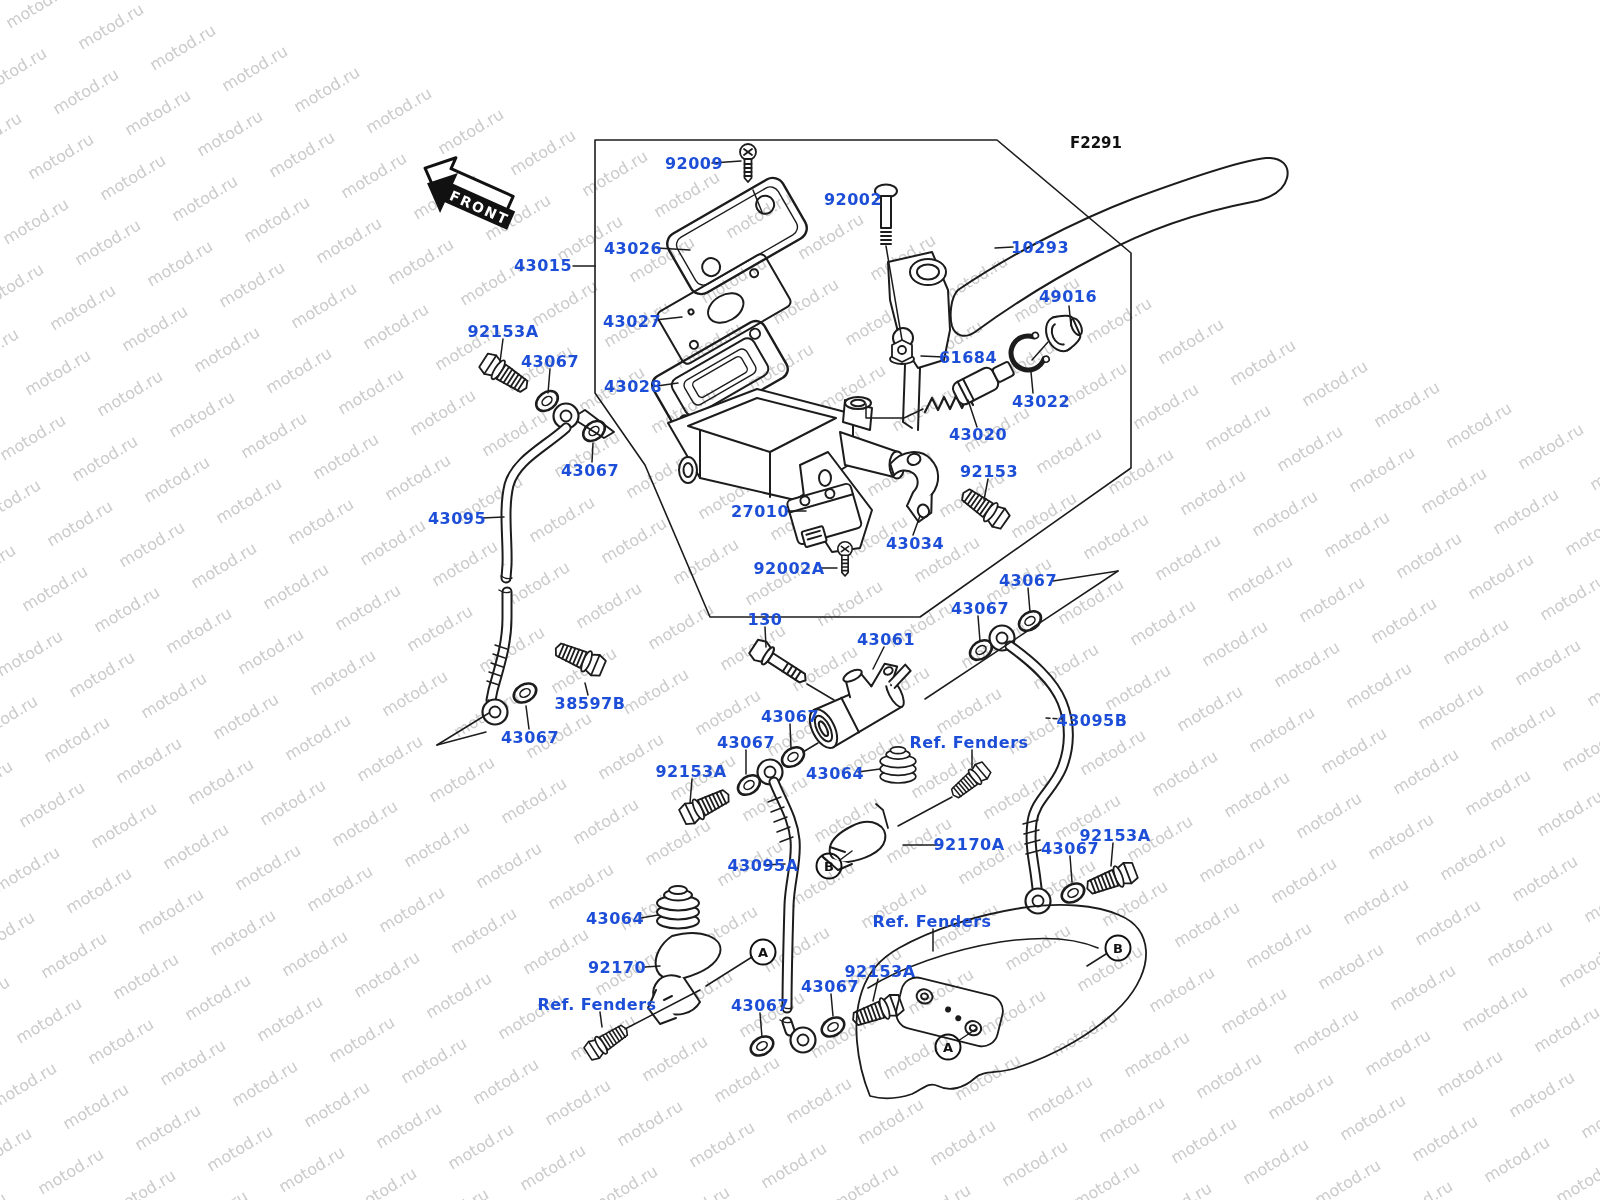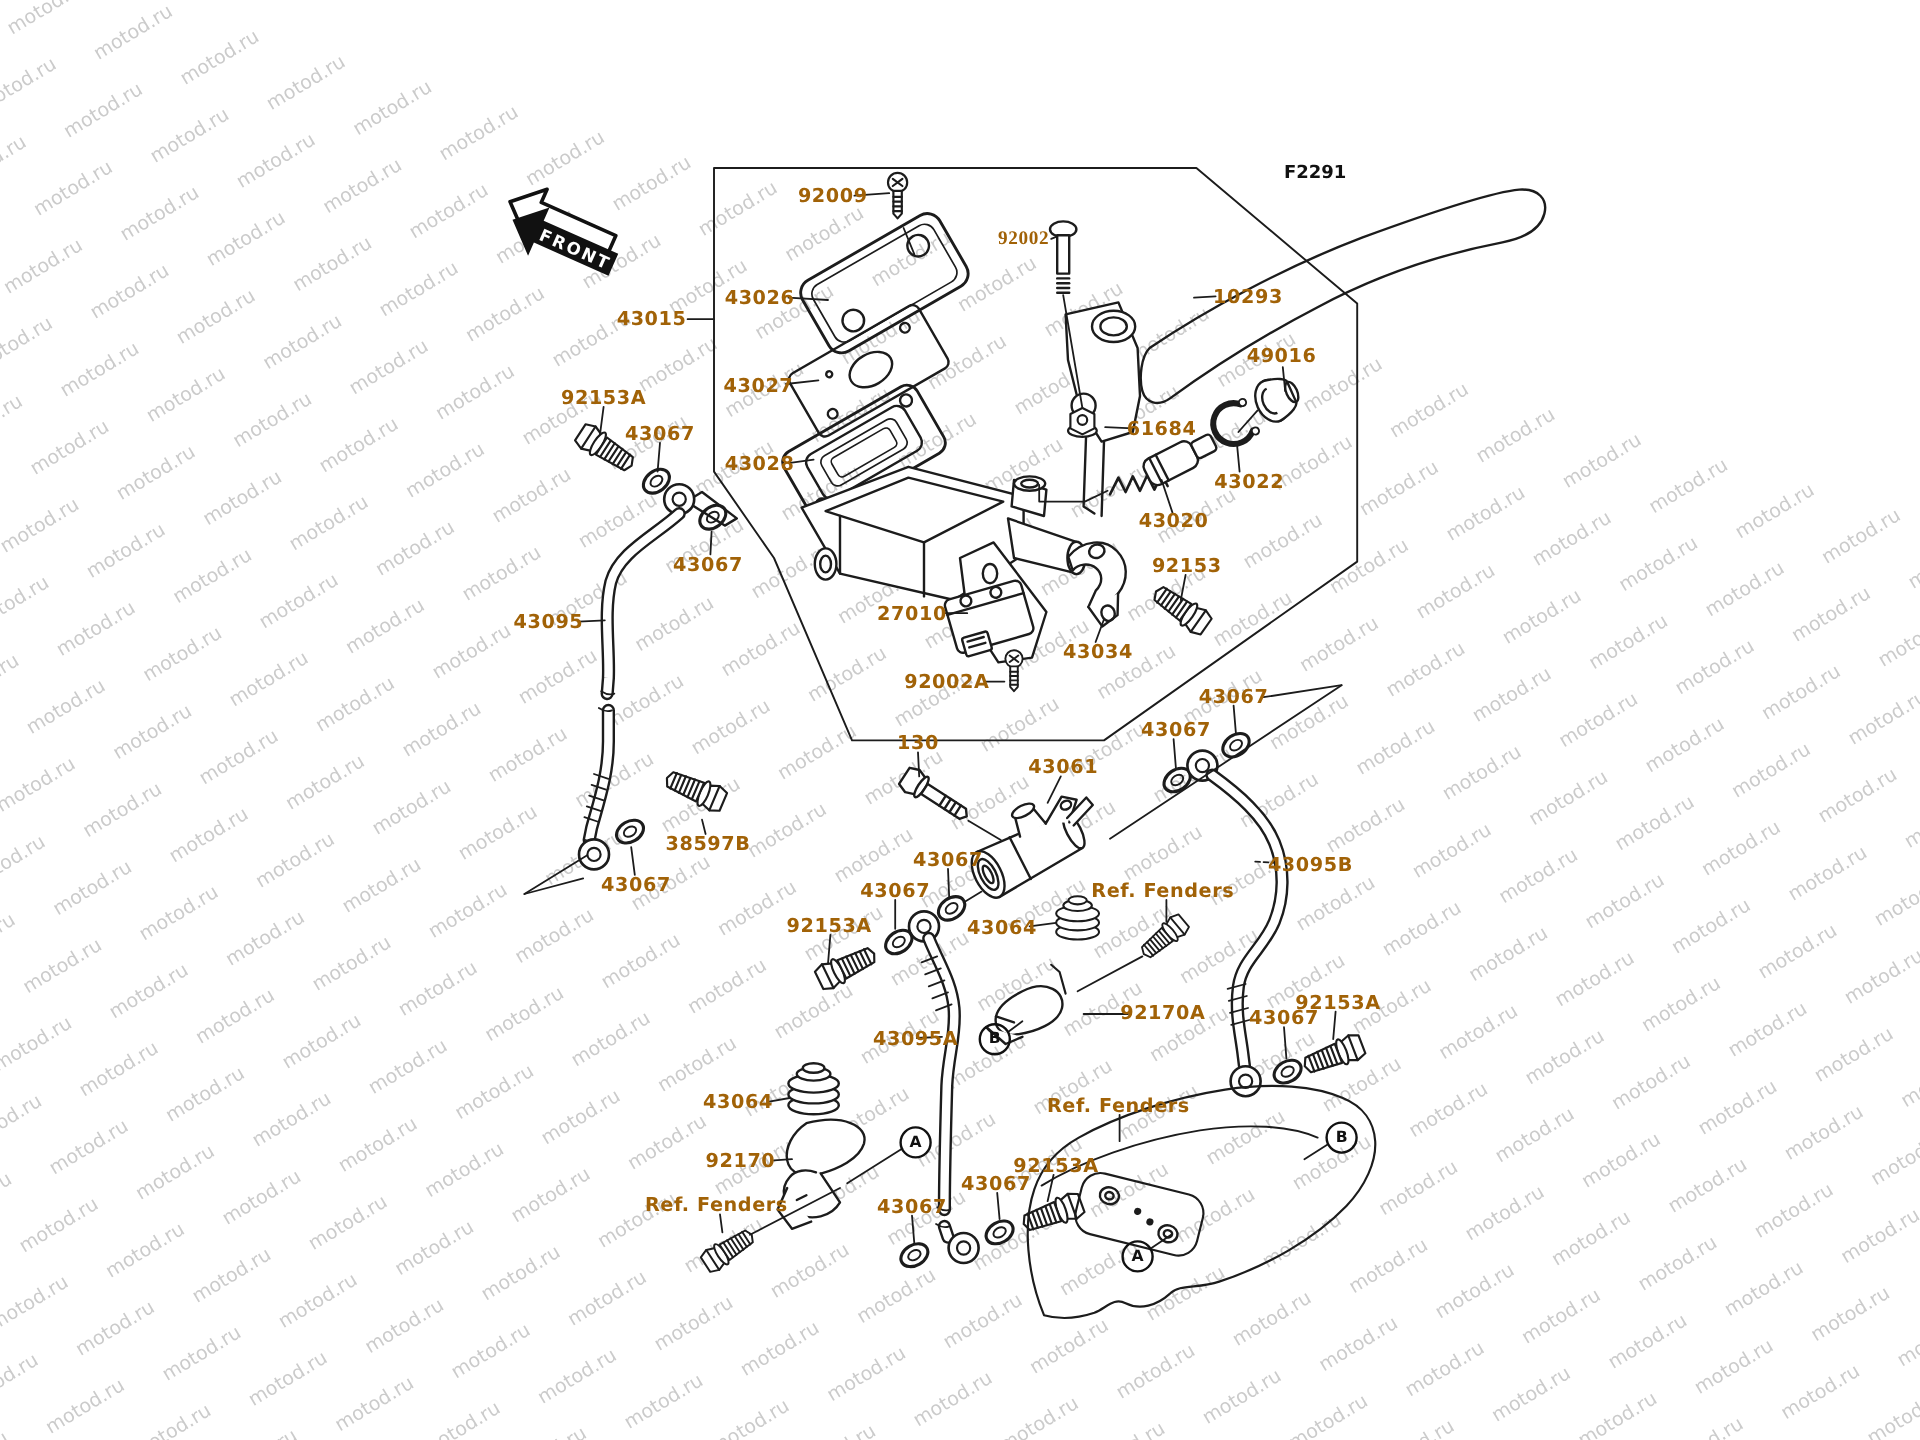--- a/index.html
+++ b/index.html
@@ -4,21 +4,21 @@
 <style>
   html,body{margin:0;padding:0;background:#fff;}
   #stage{position:relative;width:1600px;height:1200px;background:#fff;overflow:hidden;
          font-family:"DejaVu Sans",sans-serif;}
   #wm-layer{position:absolute;inset:0;z-index:0;}
   .wm{position:absolute;font:16px "DejaVu Sans",sans-serif;color:#cbcbcb;
       transform:rotate(-31deg);white-space:nowrap;user-select:none;}
   #art{position:absolute;left:0;top:0;z-index:1;}
   #callout-layer{position:absolute;inset:0;z-index:2;}
   .callout{position:absolute;transform:translate(-50%,-50%);
-           font:bold 16px "DejaVu Sans","Liberation Sans",sans-serif;color:#a16207;
+           font:bold 16px "DejaVu Sans","Liberation Sans",sans-serif;color:#1d4ed8;
            white-space:nowrap;letter-spacing:.5px;}
   .figcode{position:absolute;transform:translate(-50%,-50%);
            font:bold 15px "DejaVu Sans","Liberation Sans",sans-serif;color:#111;}
   .refcircle{position:absolute;width:23px;height:23px;border:2px solid #111;border-radius:50%;
              transform:translate(-50%,-50%);display:flex;align-items:center;justify-content:center;
              font:bold 13px "DejaVu Sans","Liberation Sans",sans-serif;color:#111;background:transparent;}
 </style>
 </head>
 <body>
 
@@ -701,21 +701,21 @@
     </g>
   </svg>
 
   <div id="callout-layer">
     <div class="figcode" style="left: 1096px; top: 143px;">F2291</div>
   <div class="callout" style="left: 694px; top: 163px;">92009</div>
       <div class="callout" style="left: 633px; top: 248px;">43026</div>
       <div class="callout" style="left: 543px; top: 265px;">43015</div>
       <div class="callout" style="left: 632px; top: 321px;">43027</div>
       <div class="callout" style="left: 633px; top: 386px;">43028</div>
-      <div class="callout" style="left: 853px; top: 199px; font-family: Liberation Serif, serif;">92002</div>
+      <div class="callout" style="left: 853px; top: 199px;">92002</div>
       <div class="callout" style="left: 1040px; top: 247px;">10293</div>
       <div class="callout" style="left: 1068px; top: 296px;">49016</div>
       <div class="callout" style="left: 968px; top: 357px;">61684</div>
       <div class="callout" style="left: 1041px; top: 401px;">43022</div>
       <div class="callout" style="left: 978px; top: 434px;">43020</div>
       <div class="callout" style="left: 989px; top: 471px;">92153</div>
       <div class="callout" style="left: 760px; top: 511px;">27010</div>
       <div class="callout" style="left: 915px; top: 543px;">43034</div>
       <div class="callout" style="left: 789px; top: 568px;">92002A</div>
       <div class="callout" style="left: 503px; top: 331px;">92153A</div>

